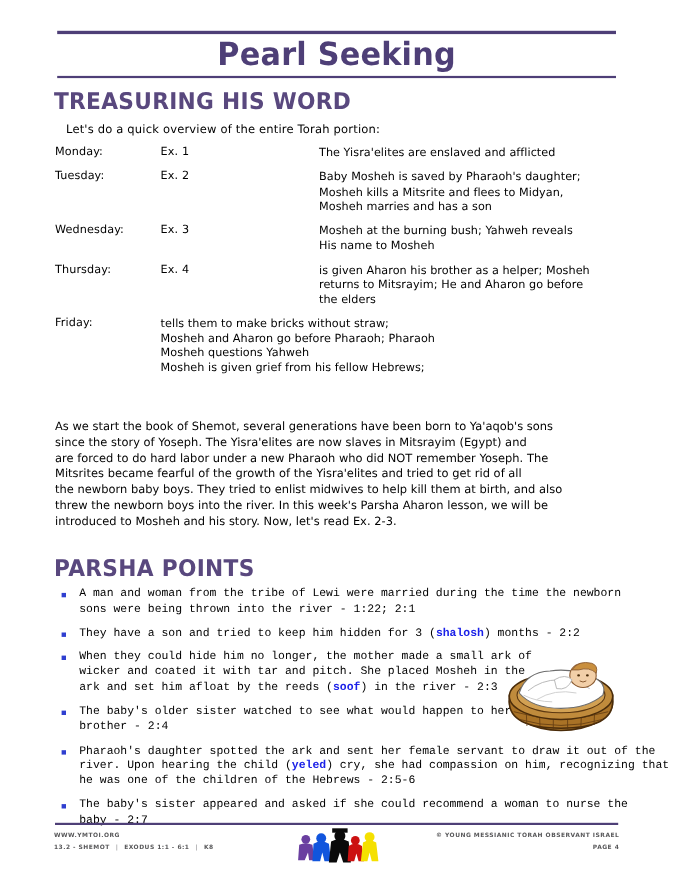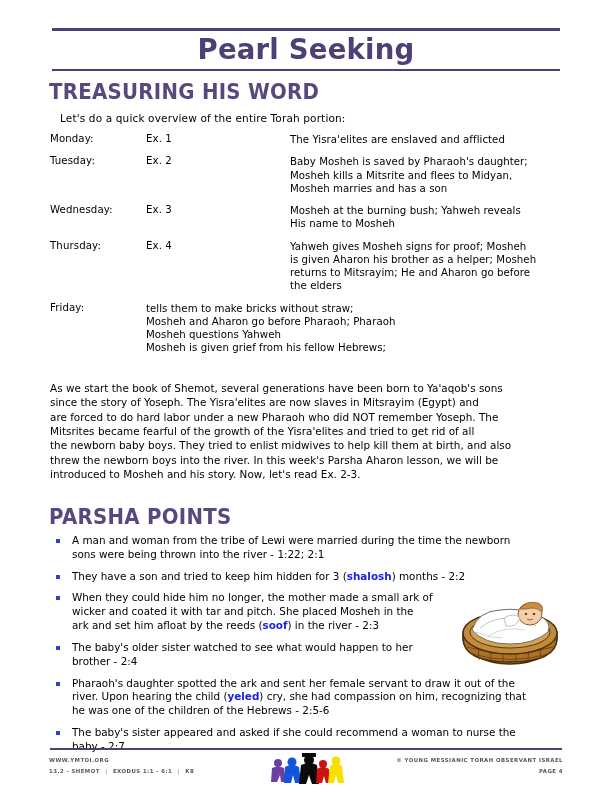--- a/index.html
+++ b/index.html
@@ -141,21 +141,21 @@
     line-height: 1.33;
   }
   .bullet-item .bmark {
     position: absolute;
     left: 4px;
     top: 5px;
     width: 4px;
     height: 4px;
     background: #2f3fd0;
   }
-  .bullet-item .bline { white-space: nowrap; }
+  .bullet-item .bline { white-space: nowrap; font-family: Liberation Mono, monospace; }
   .hl {
     color: #1b21e8;
     font-weight: bold;
   }
 
   
   .basket-art {
     position: absolute;
     left: 458px;
     top: 596px;
@@ -241,21 +241,20 @@
         <div class="sched-ref">Ex. 3</div>
         <div class="sched-desc">
           <div>Mosheh at the burning bush; Yahweh reveals</div>
           <div>His name to Mosheh</div>
         </div>
       </div>
       <div class="sched-row">
         <div class="sched-day">Thursday:</div>
         <div class="sched-ref">Ex. 4</div>
         <div class="sched-desc">
-          <div>Yahweh gives Mosheh signs for proof; Mosheh</div>
           <div>is given Aharon his brother as a helper; Mosheh</div>
           <div>returns to Mitsrayim; He and Aharon go before</div>
           <div>the elders</div>
         </div>
       </div>
       <div class="sched-row">
         <div class="sched-day">Friday:</div>
         <div class="sched-desc">
           <div>tells them to make bricks without straw;</div>
           <div>Mosheh and Aharon go before Pharaoh; Pharaoh</div>

